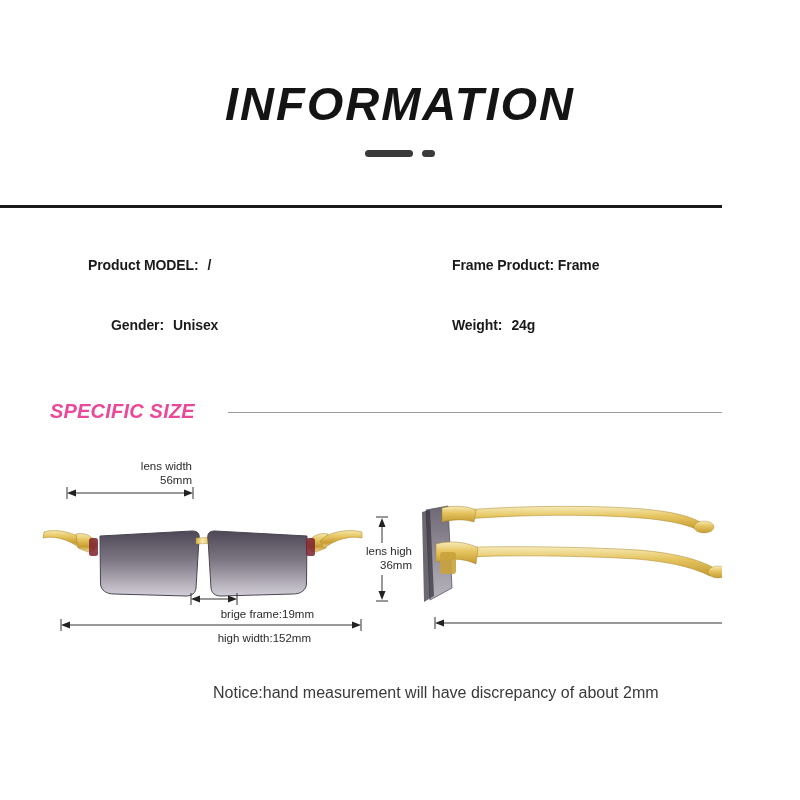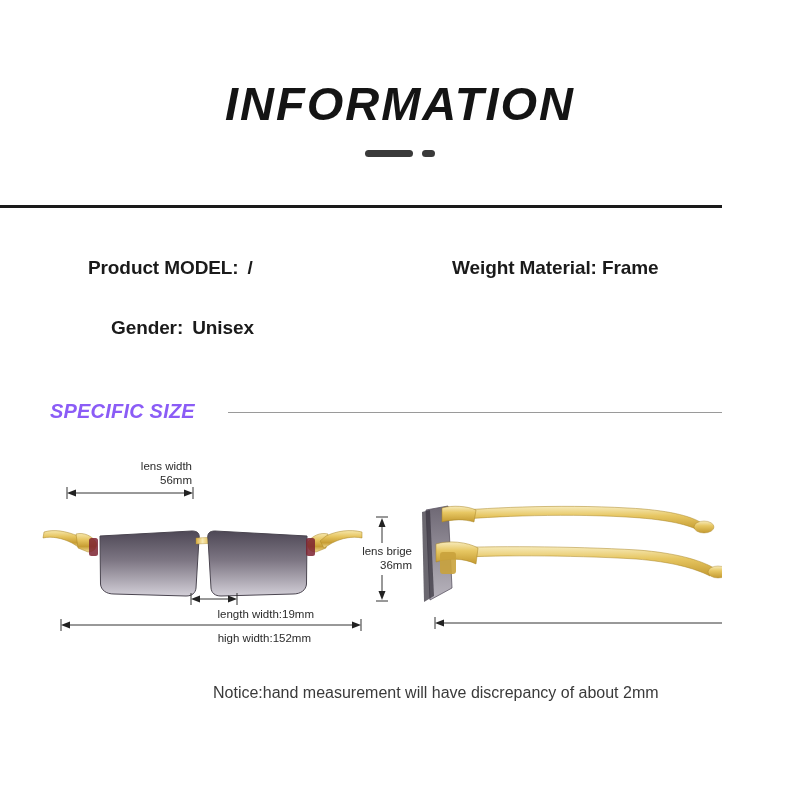--- a/index.html
+++ b/index.html
@@ -59,41 +59,41 @@
     left: 0;
     top: 205px;
     width: 800px;
     height: 3px;
     background: #1a1a1a;
   }
 
   
   .spec-item {
     position: absolute;
-    font-size: 19px;
+    font-size: 14px;
     font-weight: bold;
     color: #1a1a1a;
     white-space: nowrap;
     letter-spacing: -0.1px;
   }
   #spec-model    { left: 88px;  top: 257px; }
   #spec-material { left: 452px; top: 257px; }
   #spec-gender   { left: 88px;  top: 317px; margin-left: 23px; }
   #spec-weight   { left: 452px; top: 317px; }
   .gap-wide { display: inline-block; width: 9px; }
 
   
   #size-heading {
     position: absolute;
     left: 50px;
     top: 400px;
     font-size: 20px;
     font-weight: bold;
     font-style: italic;
-    color: #8b5cf6;
+    color: #ec4899;
     letter-spacing: 0.2px;
   }
   #size-rule {
     position: absolute;
     left: 228px;
     top: 412px;
     width: 522px;
     height: 1px;
     background: #9a9a9a;
   }
@@ -136,27 +136,30 @@
     <span class="bar-short"></span>
   </div>
 
   <div id="header-rule"></div>
 
   <div class="spec-item" id="spec-model">
     <span>Product MODEL:</span><span class="gap-wide"></span><span>/</span>
   </div>
 
   <div class="spec-item" id="spec-material">
-    <span>Weight Material:</span>&nbsp;<span>Frame</span>
+    <span>Frame Product:</span>&nbsp;<span>Frame</span>
   </div>
 
   <div class="spec-item" id="spec-gender">
     <span>Gender:</span><span class="gap-wide"></span><span>Unisex</span>
   </div>
 
+  <div class="spec-item" id="spec-weight">
+    <span>Weight:</span><span class="gap-wide"></span><span>24g</span>
+  </div>
 
   <div id="size-heading">SPECIFIC SIZE</div>
   <div id="size-rule"></div>
 
   <svg class="glasses-svg" style="left:40px; top:498px;" width="330" height="112" viewBox="0 0 330 112">
     <defs>
       <linearGradient id="lensGrad" x1="0" y1="0" x2="0" y2="1">
         <stop offset="0%" stop-color="#4e4856"></stop>
         <stop offset="45%" stop-color="#7d7683"></stop>
         <stop offset="100%" stop-color="#d3cfd8"></stop>
@@ -226,40 +229,40 @@
   </div>
   <svg class="dim-svg" style="left:64px; top:486px;" width="132" height="14">
     <line x1="3" y1="1" x2="3" y2="13" stroke="#333" stroke-width="1"></line>
     <line x1="129" y1="1" x2="129" y2="13" stroke="#333" stroke-width="1"></line>
     <line x1="8" y1="7" x2="124" y2="7" stroke="#333" stroke-width="1"></line>
     <polygon points="3,7 12,3.5 12,10.5" fill="#222"></polygon>
     <polygon points="129,7 120,3.5 120,10.5" fill="#222"></polygon>
   </svg>
 
   <div class="dim-text" style="left:352px; top:545px; width:60px;">
-    <span>lens brige</span><br>
+    <span>lens high</span><br>
     <span>36mm</span>
   </div>
   <svg class="dim-svg" style="left:374px; top:515px;" width="16" height="88">
     <line x1="2" y1="2" x2="14" y2="2" stroke="#333" stroke-width="1"></line>
     <line x1="2" y1="86" x2="14" y2="86" stroke="#333" stroke-width="1"></line>
     <line x1="8" y1="6" x2="8" y2="28" stroke="#333" stroke-width="1"></line>
     <line x1="8" y1="60" x2="8" y2="82" stroke="#333" stroke-width="1"></line>
     <polygon points="8,3 4.5,12 11.5,12" fill="#222"></polygon>
     <polygon points="8,85 4.5,76 11.5,76" fill="#222"></polygon>
   </svg>
 
   <svg class="dim-svg" style="left:188px; top:592px;" width="52" height="14">
     <line x1="3" y1="1" x2="3" y2="13" stroke="#333" stroke-width="1"></line>
     <line x1="49" y1="1" x2="49" y2="13" stroke="#333" stroke-width="1"></line>
     <line x1="8" y1="7" x2="44" y2="7" stroke="#333" stroke-width="1"></line>
     <polygon points="3,7 12,3.5 12,10.5" fill="#222"></polygon>
     <polygon points="49,7 40,3.5 40,10.5" fill="#222"></polygon>
   </svg>
-  <div class="dim-text" style="left:114px; top:608px; width:200px;">length width:19mm</div>
+  <div class="dim-text" style="left:114px; top:608px; width:200px;">brige frame:19mm</div>
 
   <svg class="dim-svg" style="left:58px; top:618px;" width="306" height="14">
     <line x1="3" y1="1" x2="3" y2="13" stroke="#333" stroke-width="1"></line>
     <line x1="303" y1="1" x2="303" y2="13" stroke="#333" stroke-width="1"></line>
     <line x1="8" y1="7" x2="298" y2="7" stroke="#333" stroke-width="1"></line>
     <polygon points="3,7 12,3.5 12,10.5" fill="#222"></polygon>
     <polygon points="303,7 294,3.5 294,10.5" fill="#222"></polygon>
   </svg>
   <div class="dim-text" style="left:111px; top:632px; width:200px;">high width:152mm</div>
 

